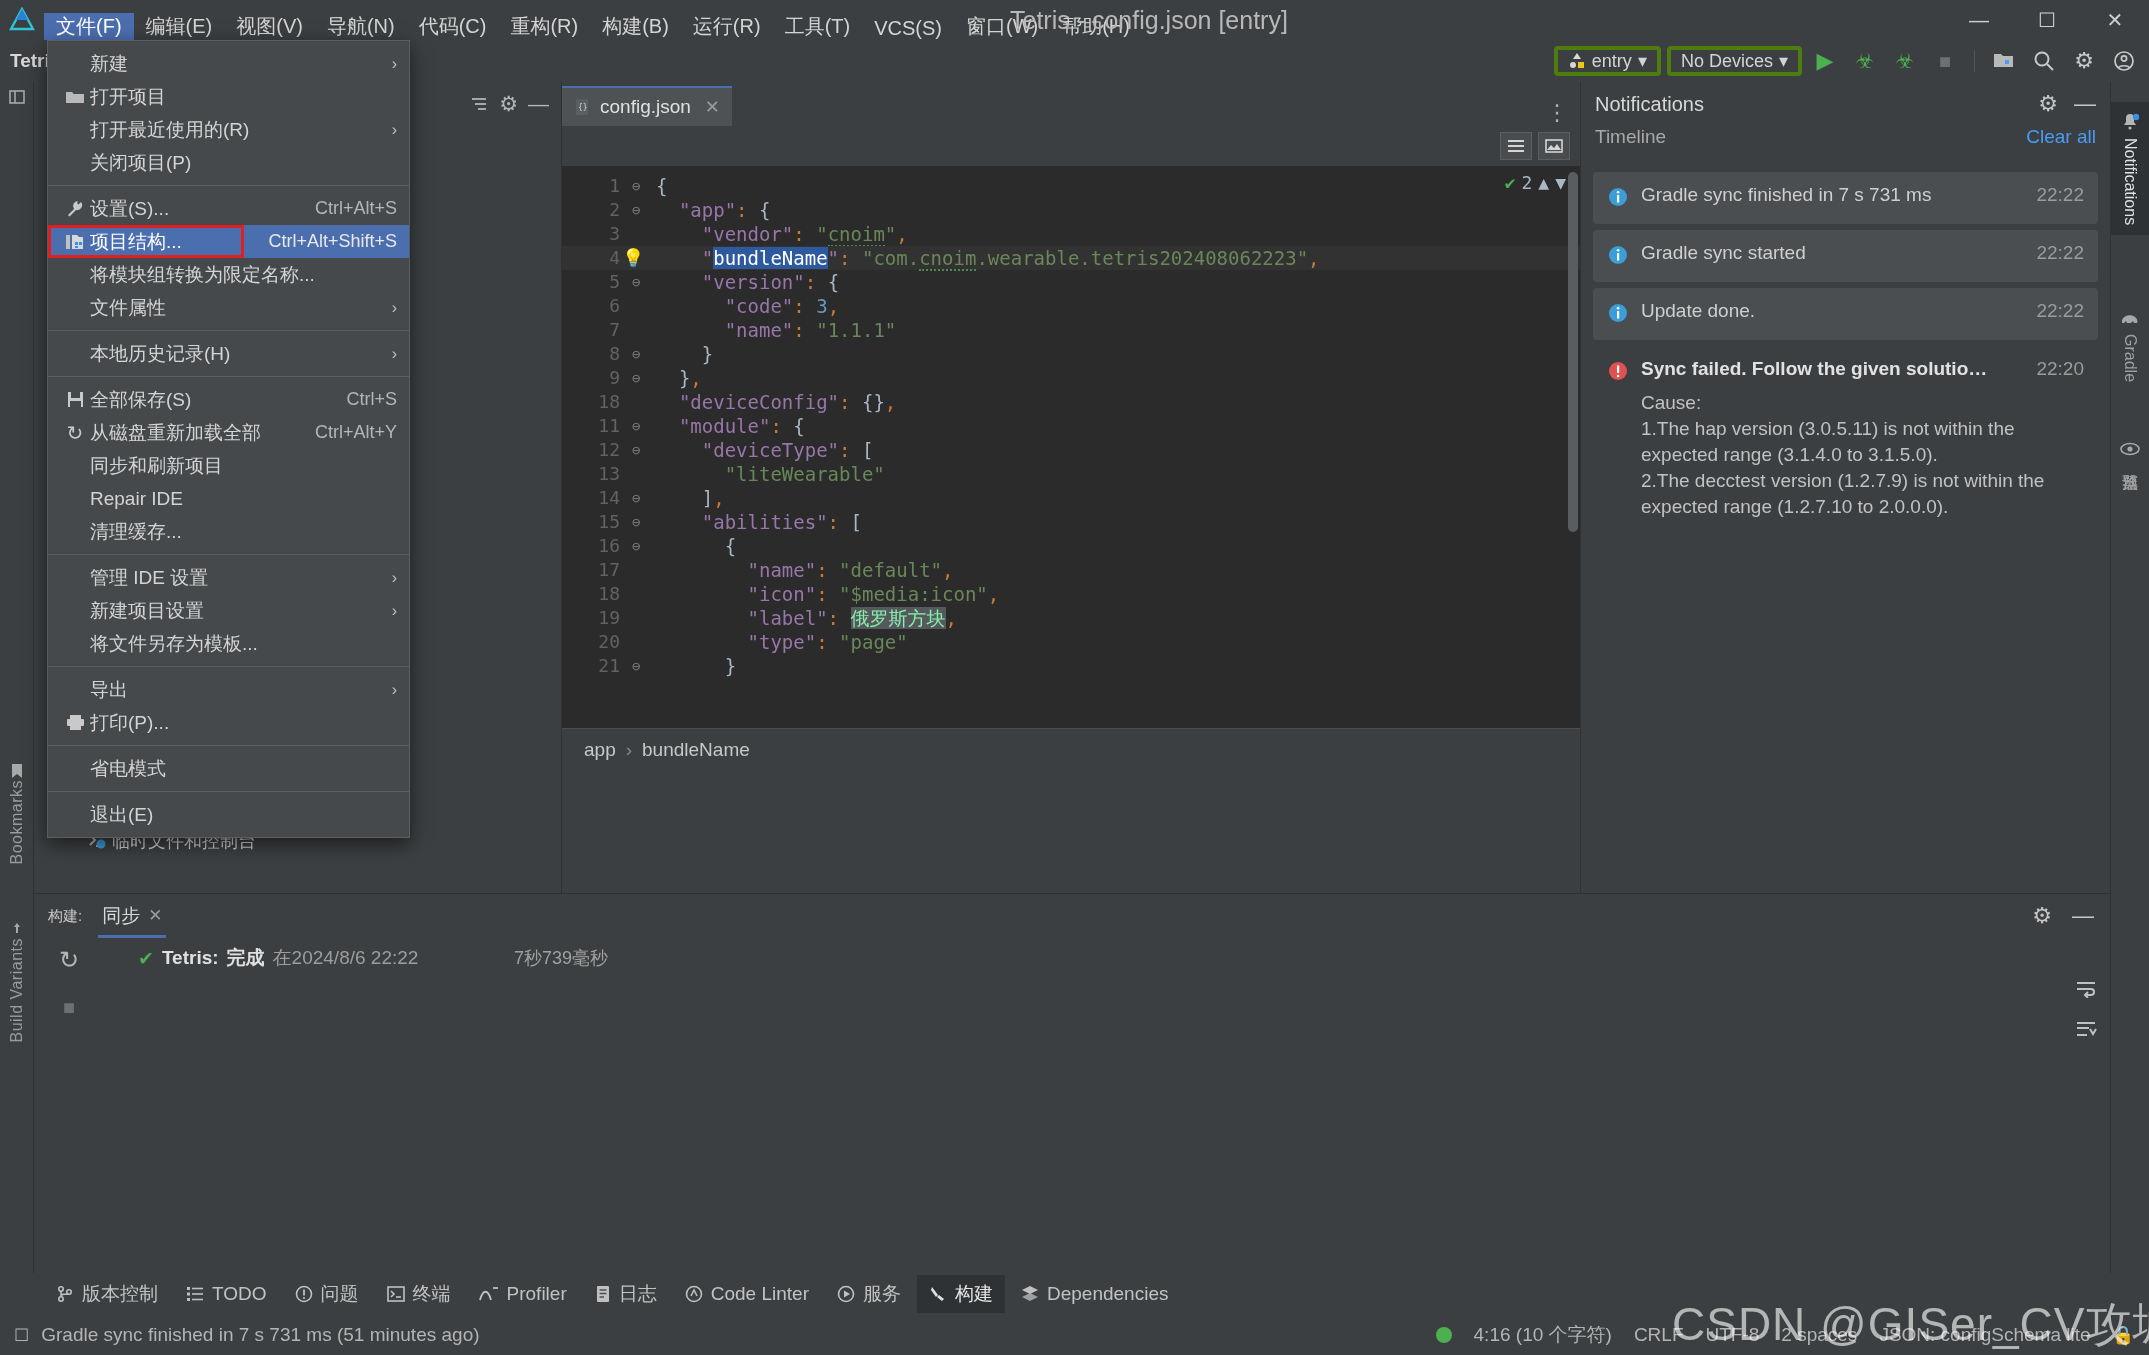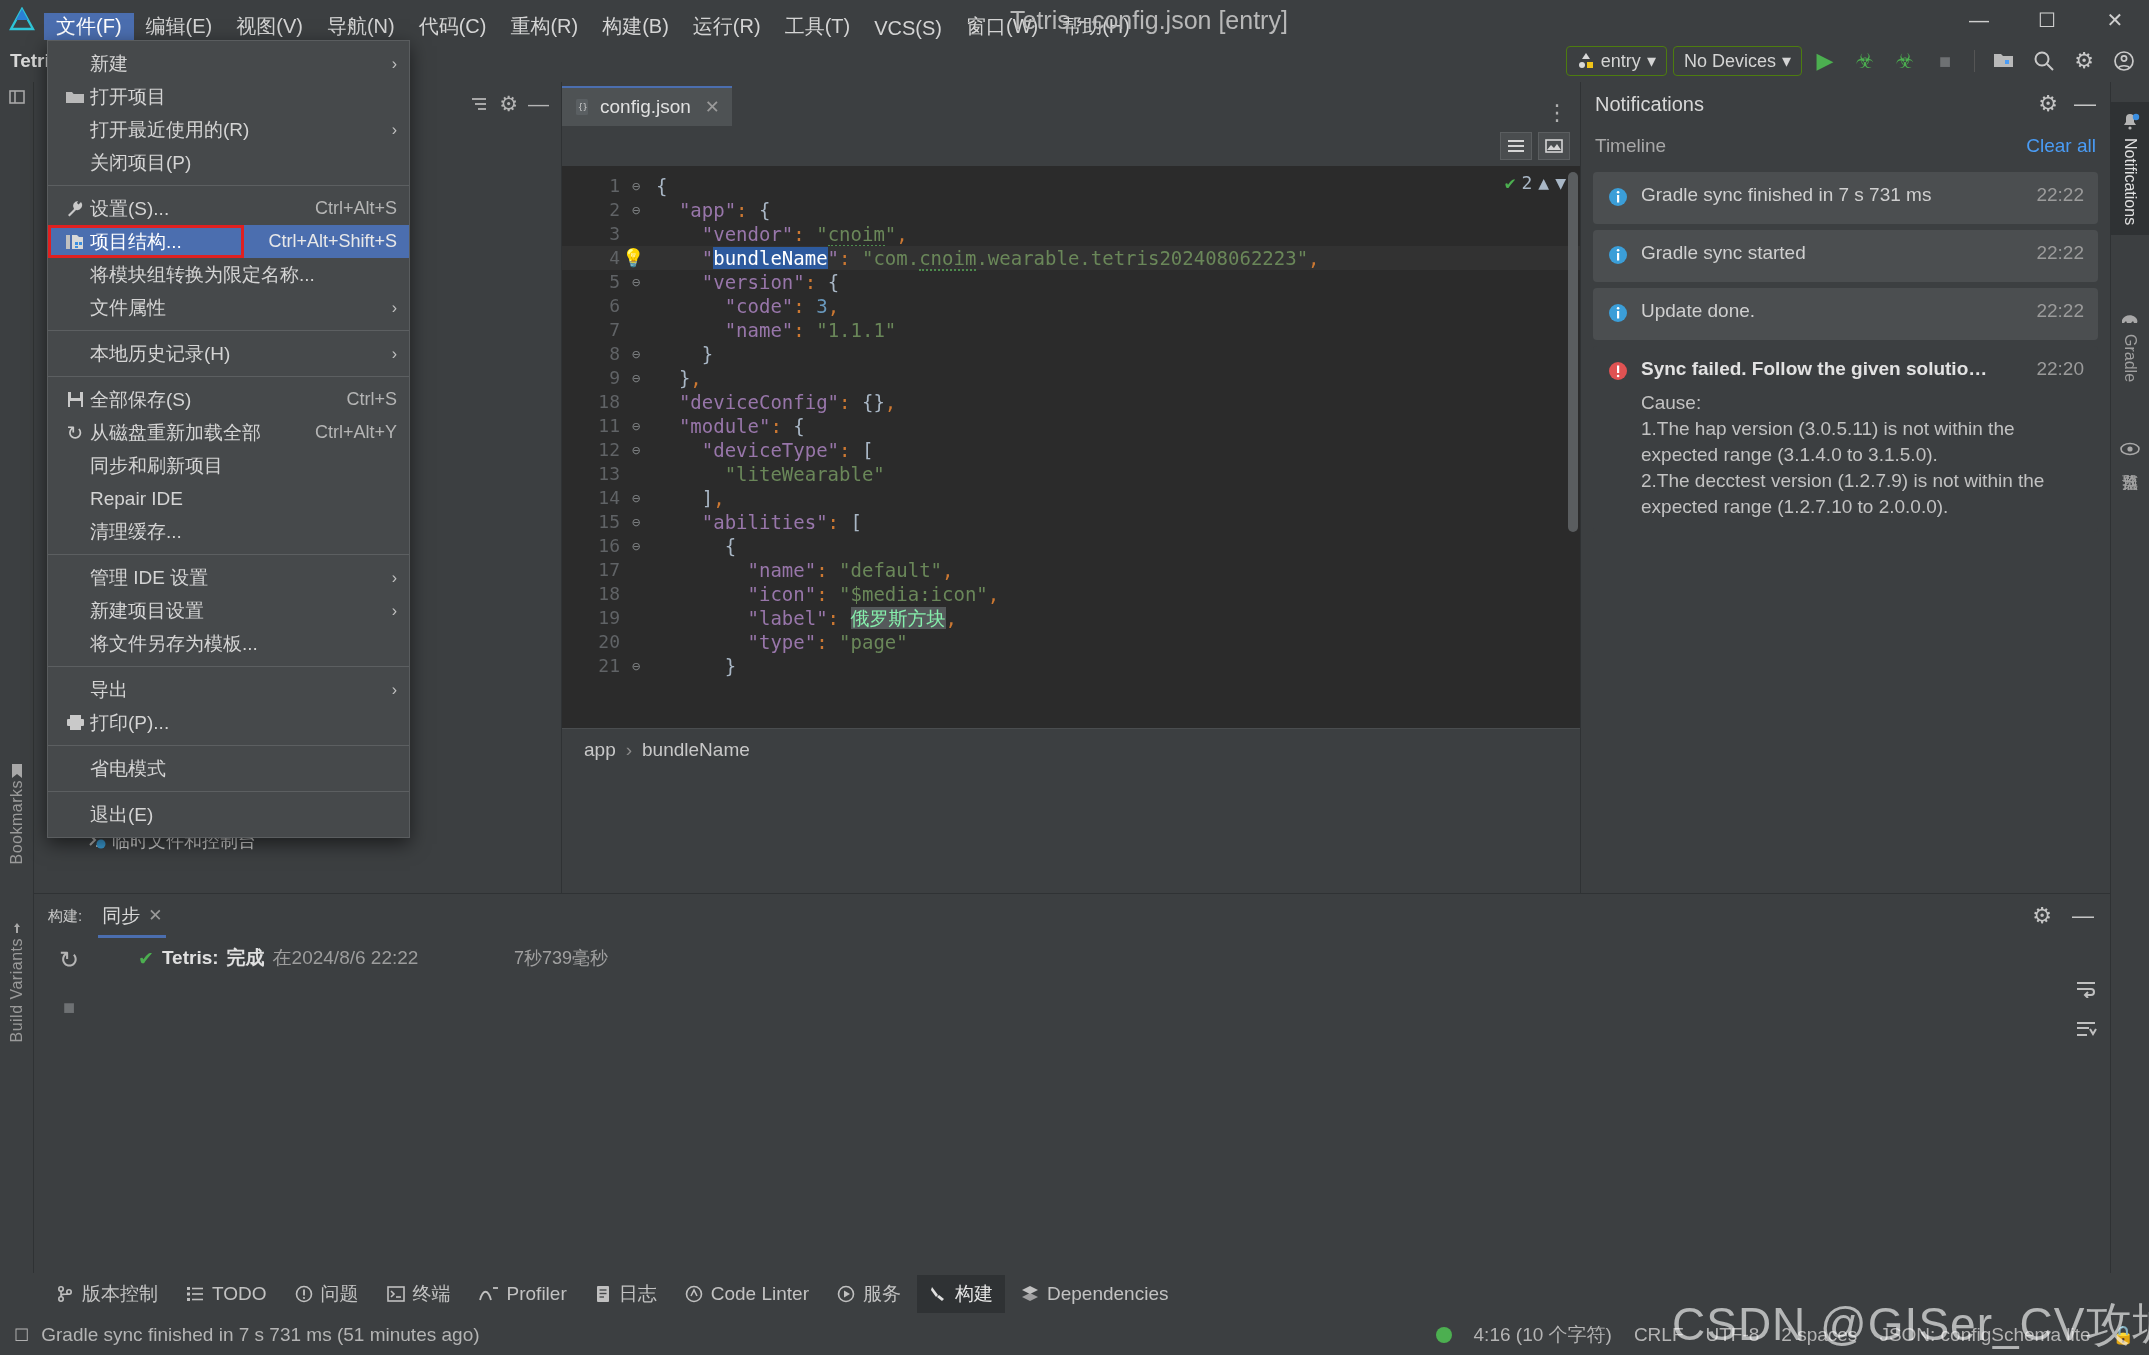--- a/index.html
+++ b/index.html
@@ -37,21 +37,21 @@
   .toolbar-row {
     position: absolute; left: 0; top: 40px; width: 2149px; height: 42px;
     background: #3c3f41; display: flex; align-items: center;
   }
   .project-name {
     position:absolute; left: 10px; top: 40px; height: 42px;
     display:flex; align-items:center; font-size:19px; color:#d8d8d8; font-weight:bold;
   }
   .tb-right { position:absolute; right: 8px; top: 40px; height: 42px; display:flex; align-items:center; gap: 6px;}
   .combo {
-    height: 30px; border: 1px solid #4d7c0f; border-radius: 4px;
+    height: 30px; border: 4px solid #4d7c0f; border-radius: 4px;
     display: flex; align-items: center; gap: 6px; padding: 8px 10px;
     font-size: 18px; color: #d4d4d4; background: transparent;
   }
   .run-ic { width: 34px; height: 30px; display:flex; align-items:center; justify-content:center; }
   .divider-v { width:1px; height: 22px; background:#555; margin: 0 6px; }
 
   
   .left-strip {
     position: absolute; left: 0; top: 82px; width: 34px; height: 1191px;
     background: #3c3f41; border-right: 1px solid #2f3234;
@@ -148,21 +148,21 @@
   }
 
   
   .notif {
     position:absolute; left: 1580px; top: 82px; width: 530px; height: 811px;
     background:#3c3f41; border-left:1px solid #2f3234;
   }
   .notif-head { height: 44px; display:flex; align-items:center; padding: 0 14px; }
   .notif-title { font-size: 20px; color:#d8d8d8; }
   .notif-head-ic { margin-left:auto; display:flex; align-items:center; gap: 16px; }
-  .timeline-row { height: 40px; display:flex; align-items:center; padding: 0 14px; gap: 27px; }
+  .timeline-row { height: 40px; display:flex; align-items:flex-start; padding: 0 14px; gap: 27px; }
   .timeline-lbl { font-size:19px; color:#a8a8a8; }
   .clear-all { margin-left:auto; font-size:19px; color:#4a9cf5; }
   .ncard {
     margin: 6px 12px; background:#4b4e50; border-radius: 4px; padding: 12px 14px;
     display:flex; align-items:flex-start; gap: 12px;
   }
   .ncard.flat { background:#3c3f41; }
   .nc-ic { flex:0 0 22px; margin-top:2px; }
   .nc-body { flex:1; }
   .nc-title { font-size:19px; color:#cfcfcf; }

